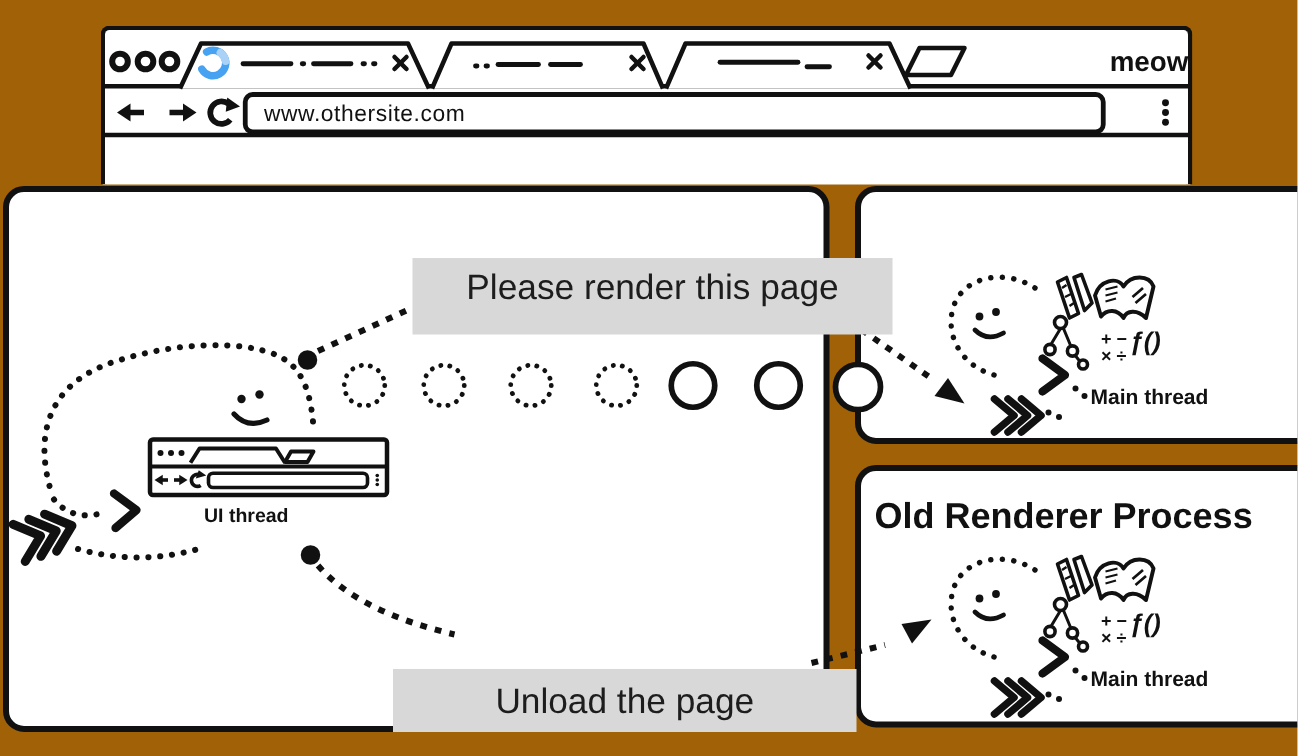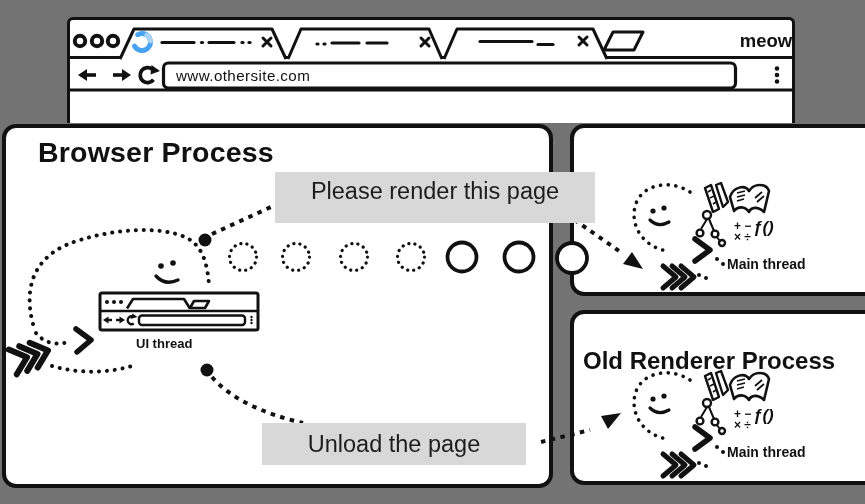--- a/index.html
+++ b/index.html
@@ -1,45 +1,45 @@
 <!DOCTYPE html>
 <html><head>
 <meta charset="utf-8">
 <style>
   html,body{margin:0;padding:0;background:#fff;}
   #stage{
-    position:relative;width:865px;height:504px;background:#737373;overflow:hidden;
+    position:relative;width:865px;height:504px;background:#a16207;overflow:hidden;
     font-family:"Liberation Sans",sans-serif;color:#111;
   }
   .abs{position:absolute;}
   
   #browser-window{
     left:67px;top:17px;width:728px;height:106px;box-sizing:border-box;
     border:3px solid #111;border-bottom:none;border-radius:6px 6px 0 0;
     background:#fff;z-index:0;
   }
   #chrome-art{left:67px;top:17px;width:728px;height:106px;z-index:0;pointer-events:none;}
   
   .proc-box{
     box-sizing:border-box;border:4px solid #111;border-radius:14px;background:#fff;z-index:1;
   }
   #browser-box{left:2px;top:124px;width:551px;height:364px;}
   #new-box{left:570px;top:124px;width:312px;height:172px;}
   #old-box{left:570px;top:310px;width:312px;height:175px;}
   .proc-title{position:absolute;font-weight:bold;color:#111;z-index:3;white-space:nowrap;}
   #browser-title{left:38px;top:136px;font-size:28.5px;letter-spacing:.2px;}
   #new-title{left:583px;top:142px;font-size:24px;}
-  #old-title{left:583px;top:331px;font-size:24px;margin-top:16px;}
+  #old-title{left:583px;top:331px;font-size:24px;}
   
   .msg-label{
     position:absolute;background:#d8d8d8;color:#1d1d1d;text-align:center;
     font-size:23.5px;z-index:3;white-space:nowrap;
   }
   #please-label{left:275px;top:172px;width:320px;height:51px;line-height:39px;}
-  #unload-label{left:262px;top:423px;width:264px;height:42px;line-height:42px;}
+  #unload-label{left:262px;top:446px;width:309px;height:42px;line-height:42px;}
   
   .thread-label{position:absolute;font-size:14px;font-weight:600;color:#111;z-index:3;white-space:nowrap;}
   #ui-thread-label{left:136px;top:336px;font-size:13px;}
   #main-thread-new{left:727px;top:256px;}
   #main-thread-old{left:727px;top:444px;}
   #diagram-art{left:0;top:0;width:865px;height:504px;z-index:2;pointer-events:none;}
   svg{display:block;}
   .ink{stroke:#111;}
 </style>
 </head>
@@ -263,21 +263,20 @@
         <circle cx="722" cy="243" r="3" fill="#fff" class="ink" stroke-width="2.4"></circle>
       </g>
       <g fill="#111" font-size="12" font-weight="bold">
         <text x="734" y="230">+ −</text>
         <text x="734" y="241">× ÷</text>
       </g>
       <text x="753" y="233" font-size="17" font-style="italic" font-weight="bold" fill="#111">ƒ()</text>
     </g>
   </svg>
 
-  <div id="browser-title" class="proc-title">Browser Process</div>
   <div id="old-title" class="proc-title">Old Renderer Process</div>
 
   <div id="please-label" class="msg-label">Please render this page</div>
   <div id="unload-label" class="msg-label">Unload the page</div>
 
   <div id="ui-thread-label" class="thread-label">UI thread</div>
   <div id="main-thread-new" class="thread-label">Main thread</div>
   <div id="main-thread-old" class="thread-label">Main thread</div>
 
 </div>

